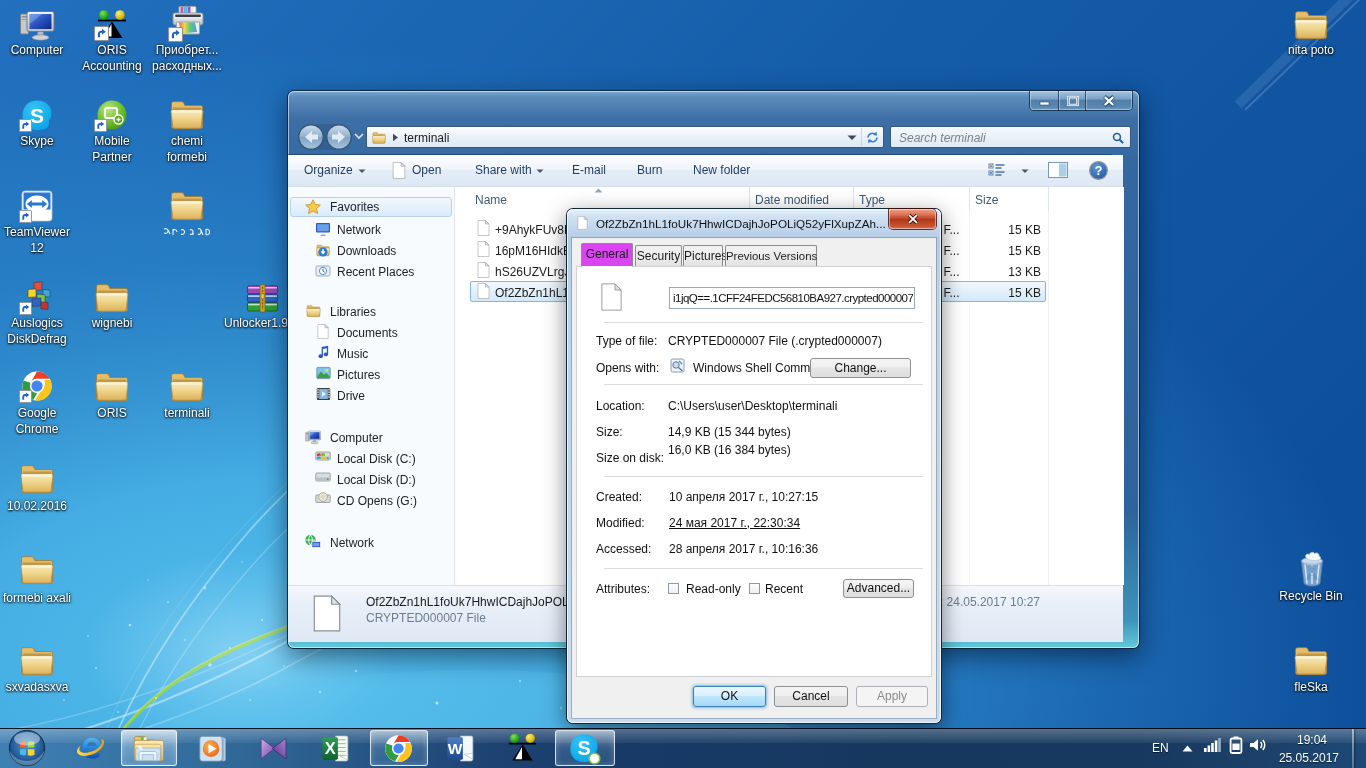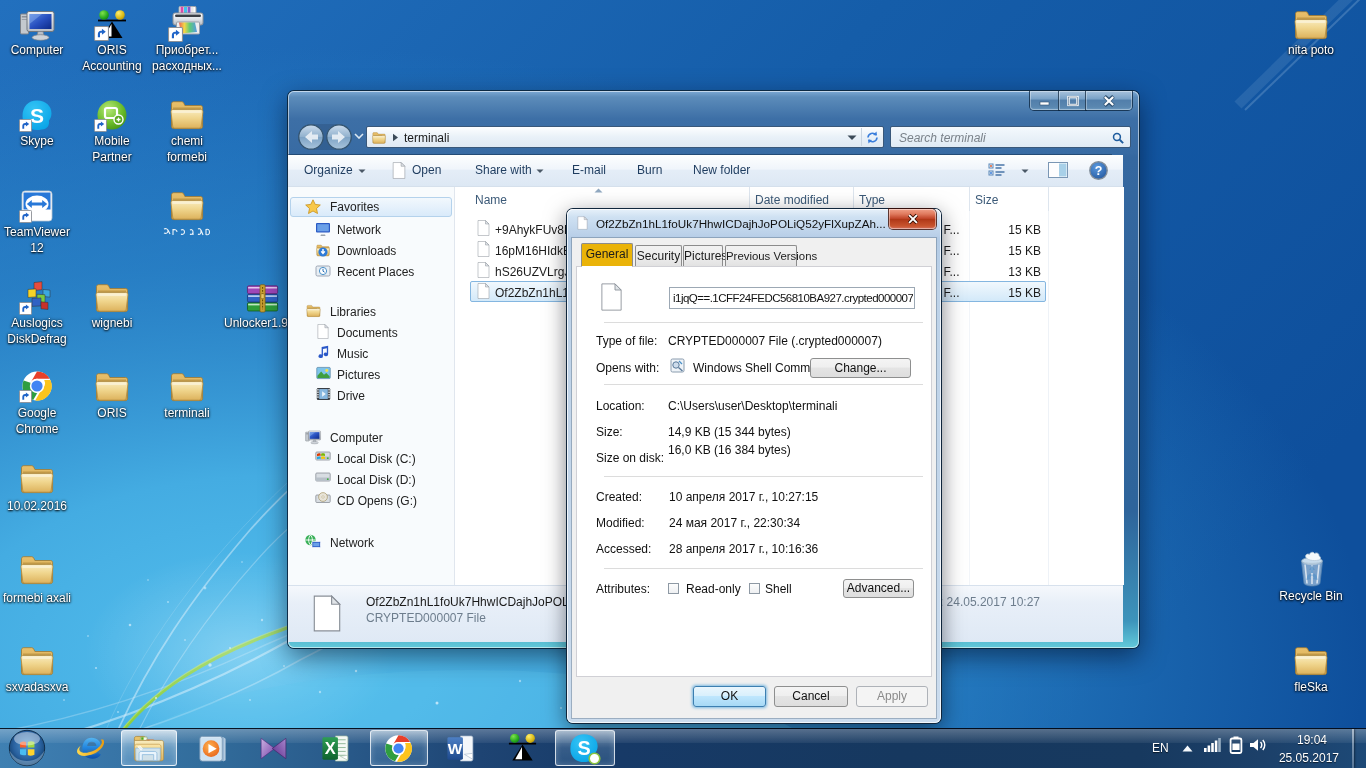--- a/index.html
+++ b/index.html
@@ -747,22 +747,22 @@
   <div class="abs" style="left:29px;top:8px;width:292px;font:11.7px 'Liberation Sans',sans-serif;color:#101010;white-space:nowrap;overflow:hidden;">Of2ZbZn1hL1foUk7HhwICDajhJoPOLiQ52yFlXupZAh...</div>
   <div class="abs" style="left:322px;top:0;width:47px;height:20px;border-radius:0 5px 4px 4px;background:linear-gradient(180deg,#f0a088 0,#e07a5e 25%,#c04428 48%,#b03818 52%,#c8542e 85%,#d4705e 100%);box-shadow:0 0 0 1px rgba(60,10,0,.8),inset 0 0 0 1px rgba(255,255,255,.45);">
     <svg style="position:absolute;left:50%;top:50%;transform:translate(-50%,-50%)" width="13" height="11" viewBox="0 0 13 11">
         <path d="M2.6,1.6 L10.4,9.4 M10.4,1.6 L2.6,9.4" stroke="#3c1408" stroke-width="3.6"></path>
         <path d="M2.6,1.6 L10.4,9.4 M10.4,1.6 L2.6,9.4" stroke="#fff" stroke-width="1.9"></path>
       </svg>
   </div>
   <div id="dclient">
     <div class="tab" style="left:63px;width:47px;">Security</div>
     <div class="tab" style="left:111px;width:40px;">Pictures</div>
-    <div class="tab" style="left:153px;width:72px;font-size:11.4px;">Previous Versions</div>
-    <div class="tab" style="left:9px;width:52px;top:5px;height:24px;background:#eab308;border-bottom:1px solid #fff;z-index:3;">General</div>
+    <div class="tab" style="left:153px;width:92px;font-size:11.4px;">Previous Versions</div>
+    <div class="tab" style="left:9px;width:52px;top:5px;height:24px;background:#d946ef;border-bottom:1px solid #fff;z-index:3;">General</div>
     <div id="tabpage">
       <svg class="abs" style="left:22px;top:16px" width="25" height="28" viewBox="0 0 26 32">
           <use href="#docico"></use>
         </svg>
       <div class="abs" style="left:92px;top:20px;width:246px;height:22px;background:#fff;border:1px solid #9ca8b4;box-sizing:border-box;">
         <div style="position:absolute;left:3px;top:4px;right:1px;overflow:hidden;font:11.5px 'Liberation Sans',sans-serif;color:#111;letter-spacing:-0.52px;white-space:nowrap;">i1jqQ==.1CFF24FEDC56810BA927.crypted000007</div>
       </div>
       <div class="dsep" style="top:55px;"></div>
       <div class="dlab" style="left:19px;top:67px;">Type of file:</div>
       <div class="dval" style="left:91px;top:67px;">CRYPTED000007 File (.crypted000007)</div>
@@ -779,29 +779,29 @@
       <div class="dlab" style="left:19px;top:132px;">Location:</div>
       <div class="dval" style="left:91px;top:132px;">C:\Users\user\Desktop\terminali</div>
       <div class="dlab" style="left:19px;top:158px;">Size:</div>
       <div class="dval" style="left:91px;top:158px;">14,9 KB (15 344 bytes)</div>
       <div class="dlab" style="left:19px;top:184px;">Size on disk:</div>
       <div class="dval" style="left:91px;top:176px;">16,0 KB (16 384 bytes)</div>
       <div class="dsep" style="top:209px;"></div>
       <div class="dlab" style="left:19px;top:223px;">Created:</div>
       <div class="dval" style="left:92px;top:223px;">10 апреля 2017 г., 10:27:15</div>
       <div class="dlab" style="left:19px;top:249px;">Modified:</div>
-      <div class="dval" style="left:92px;top:249px;">24 мая 2017 г., 22:30:34</div>
+      <div class="dval" style="left:92px;top:249px;text-decoration:underline;">24 мая 2017 г., 22:30:34</div>
       <div class="dlab" style="left:19px;top:275px;">Accessed:</div>
       <div class="dval" style="left:92px;top:275px;">28 апреля 2017 г., 10:16:36</div>
       <div class="dsep" style="top:301px;"></div>
       <div class="dlab" style="left:19px;top:315px;">Attributes:</div>
       <div class="cbx" style="left:91px;top:316px;"></div>
       <div class="dval" style="left:109px;top:315px;">Read-only</div>
       <div class="cbx" style="left:172px;top:316px;"></div>
-      <div class="dval" style="left:188px;top:315px;">Shell</div>
+      <div class="dval" style="left:188px;top:315px;">Recent</div>
       <div class="btn" style="left:266px;top:312px;width:71px;height:19px;line-height:17px;">Advanced...</div>
     </div>
     <div class="btn" style="left:121px;top:448px;width:73px;height:21px;border-color:#3c7fb1;background:linear-gradient(180deg,#eaf6fd 0,#d9f0fc 45%,#bee6fd 50%,#a7d9f5 100%);box-shadow:0 0 3px 1px #7ab8e0;">OK</div>
     <div class="btn" style="left:202px;top:448px;width:74px;">Cancel</div>
     <div class="btn" style="left:284px;top:448px;width:72px;color:#8a8a8a;border-color:#aeb2b8;background:#f4f4f4;">Apply</div>
   </div>
 </div>
 <div id="tb">
   <div class="tbox" style="left:121px;width:56px;background:linear-gradient(180deg,rgba(245,251,255,.65),rgba(190,225,248,.4) 50%,rgba(150,200,240,.3));"></div>
 

